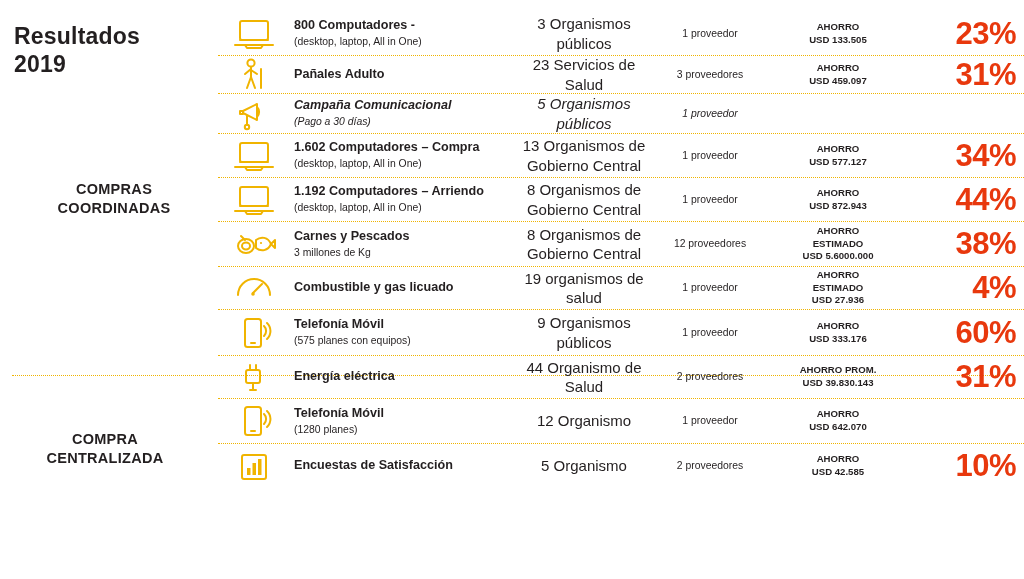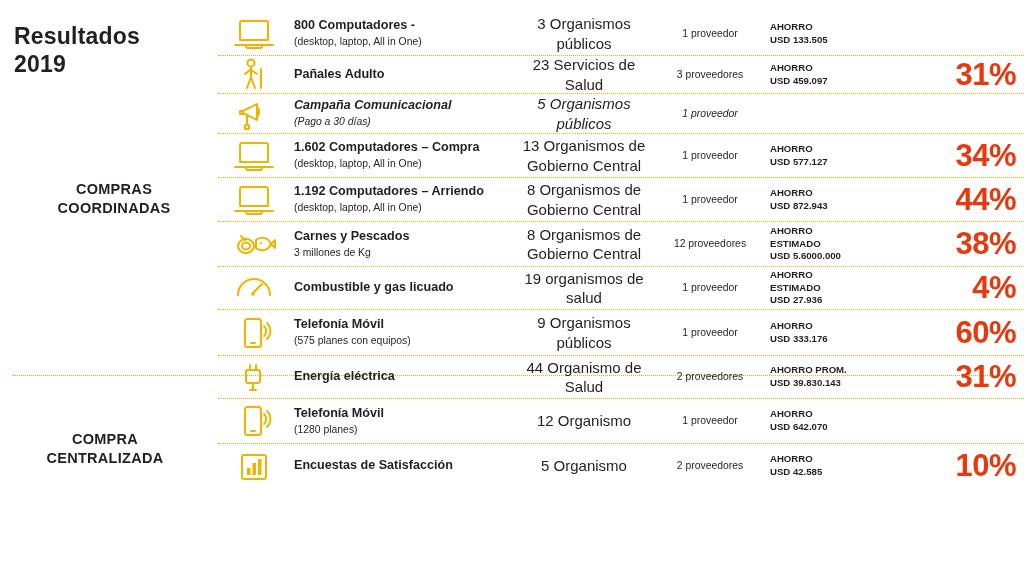--- a/index.html
+++ b/index.html
@@ -102,20 +102,21 @@
     width: 120px;
     flex: 0 0 120px;
     text-align: center;
     font-size: 10.4px;
     color: #231f20;
     line-height: 1.3;
   }
   .c-save {
     width: 136px;
     flex: 0 0 136px;
+    text-align: center;
     font-size: 9.6px;
     font-weight: bold;
     color: #231f20;
     line-height: 1.35;
   }
   .c-pct {
     width: 118px;
     flex: 0 0 118px;
     text-align: right;
     padding-right: 8px;
@@ -178,20 +179,21 @@
           <div>3 Organismos</div>
           <div>públicos</div>
         </div>
         <div class="c-prov">
           <div>1 proveedor</div>
         </div>
         <div class="c-save">
           <div>AHORRO</div>
           <div>USD 133.505</div>
         </div>
+        <div class="c-pct"><span>23%</span></div>
       </div>
       <div class="row" style="height: 38px;">
         <div class="c-icon">
           <svg class="ico" width="46" height="40" viewBox="0 0 46 40" fill="none" stroke="#f0b400" stroke-width="2" stroke-linecap="round" stroke-linejoin="round">
             <circle cx="20" cy="8" r="3.6"></circle>
             <path d="M20 12 v10"></path>
             <path d="M20 14 l-6 5"></path>
             <path d="M20 15 l6 4"></path>
             <path d="M20 22 l-4 11"></path>
             <path d="M20 22 l4 11"></path>

